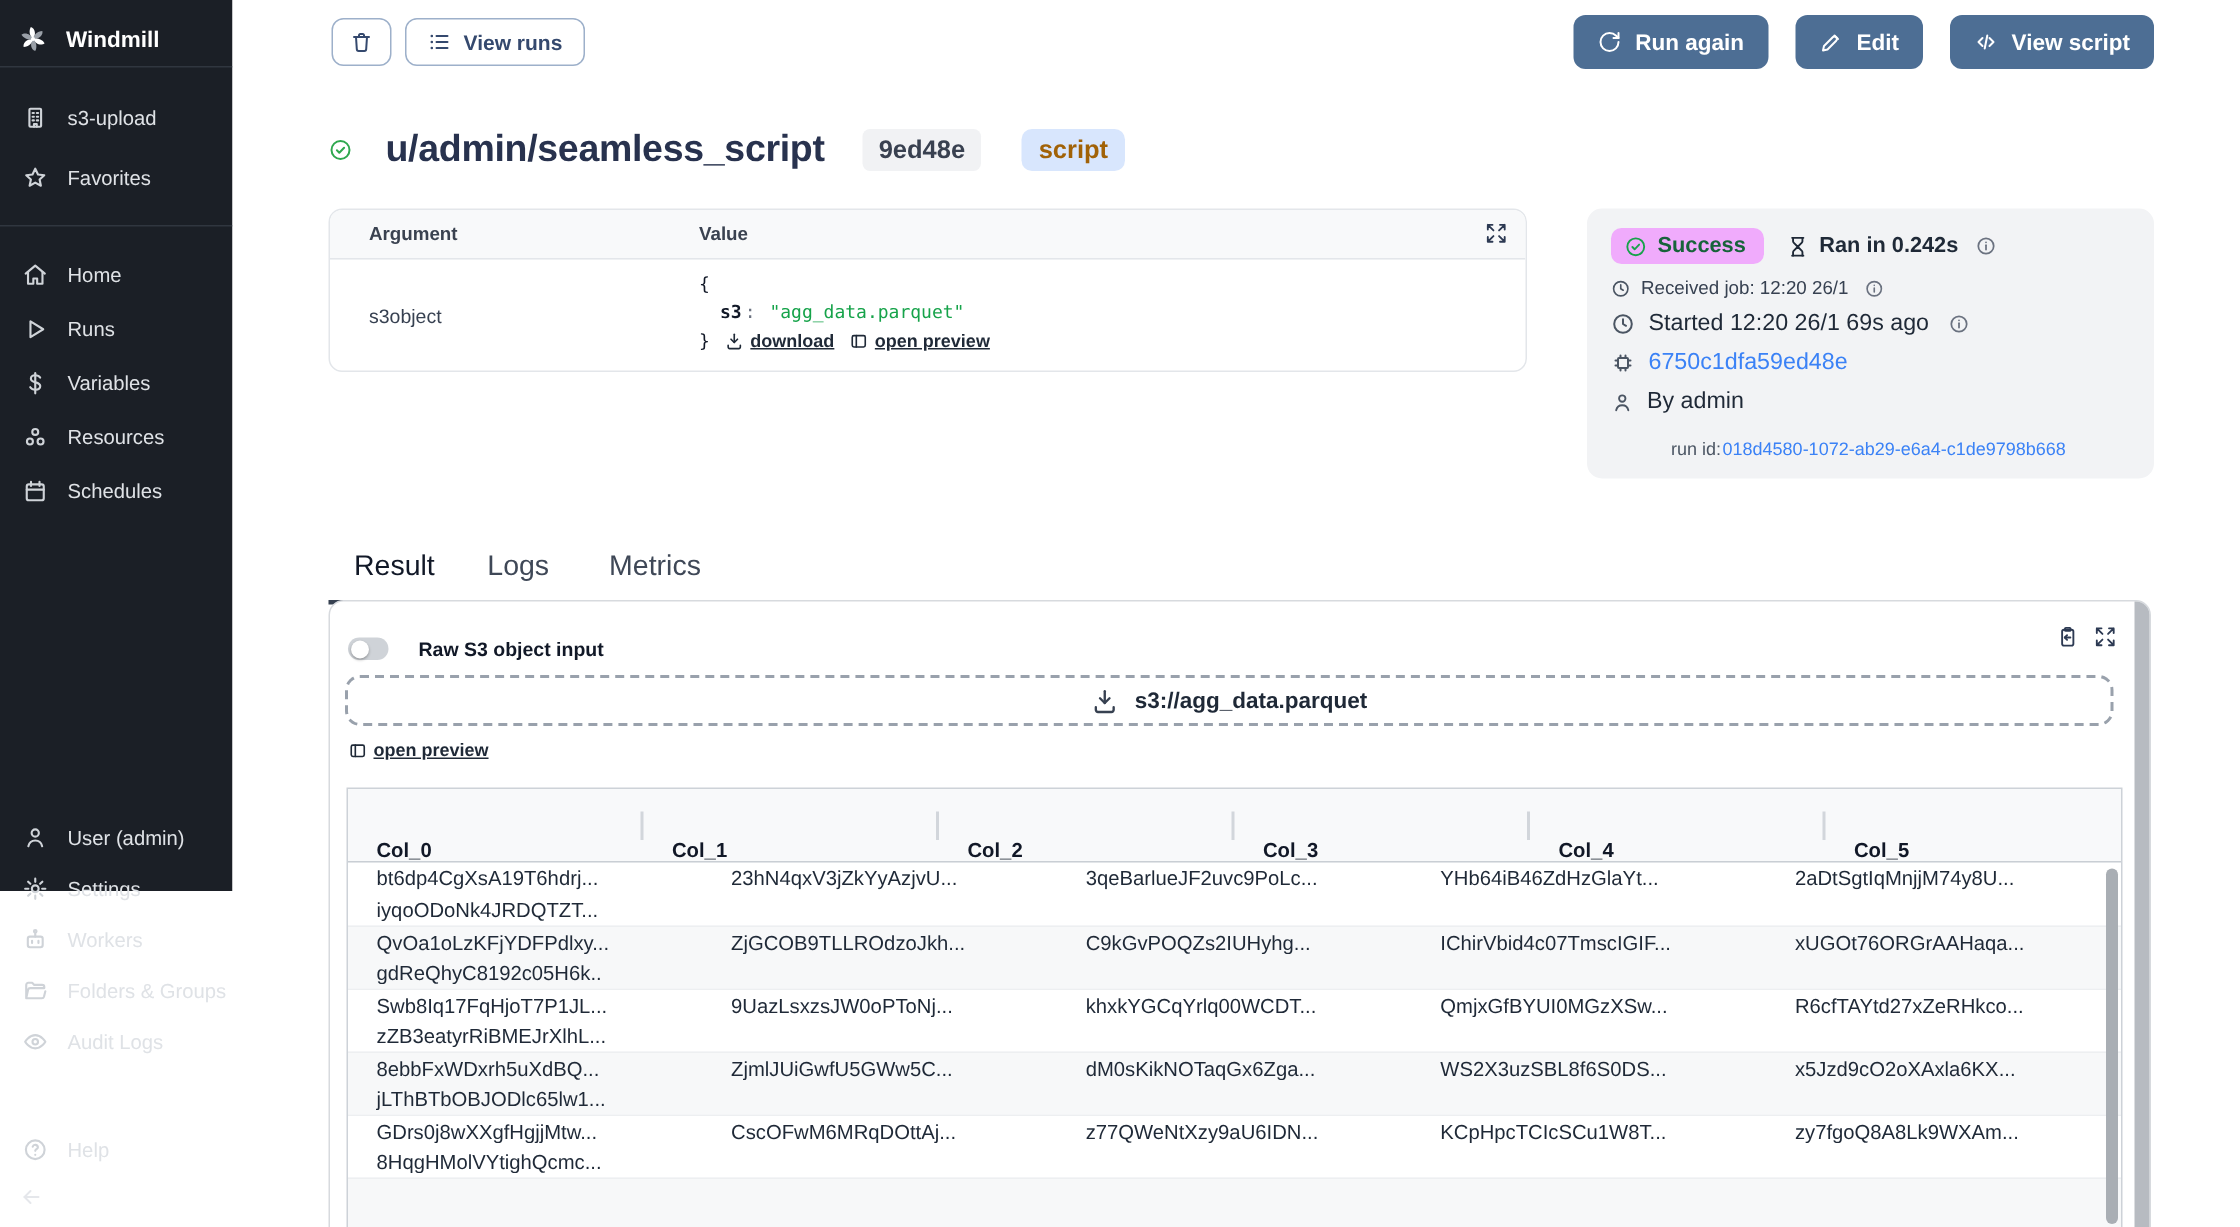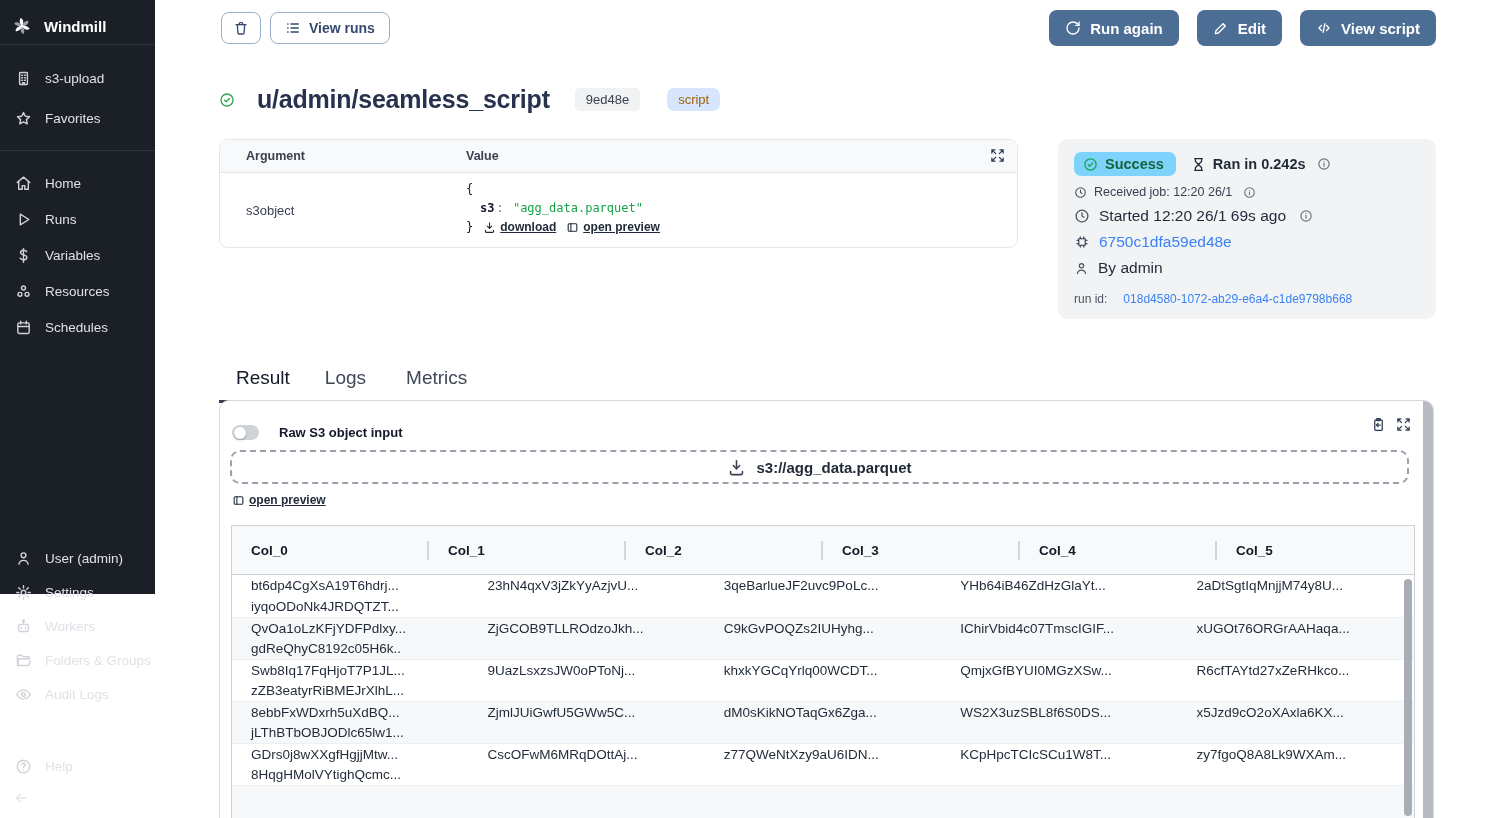--- a/index.html
+++ b/index.html
@@ -24,21 +24,21 @@
   .toolbar-right { position:absolute; top:10px; right:57px; display:flex; gap:18px; }
   .btn-outline { height:32px; display:flex; align-items:center; gap:8px; padding:0 14px; background:#fff; border:1px solid #9db0ca; border-radius:8px; color:#35496e; font-weight:700; font-size:14px; cursor:pointer; font-family:inherit; }
   .btn-outline .ic { width:16px; height:16px; }
   .btn-icon-only { width:40px; padding:0; justify-content:center; }
   .btn-primary { height:36px; display:flex; align-items:center; gap:9px; padding:0 16px; background:#4d6e94; border:none; border-radius:8px; color:#fff; font-weight:700; font-size:15px; cursor:pointer; font-family:inherit; }
   .btn-primary .ic { width:16px; height:16px; }
 
   .title-row { position:absolute; top:85px; left:64px; display:flex; align-items:center; }
   .title-row .ic { width:16px; height:16px; color:#2fa84f; margin-right:22px; }
   .page-title { font-size:25px; font-weight:800; color:#28324e; letter-spacing:-0.2px; }
-  .badge { font-size:13px; font-weight:400; padding:4px 11px; border-radius:5px; }
+  .badge { font-size:17px; font-weight:700; padding:4px 11px; border-radius:5px; }
   .badge-hash { background:#f1f2f4; color:#394150; margin-left:25px; }
   .badge-script { background:#d8e6fd; color:#a16207; margin-left:27px; border-radius:7px; }
 
   
   .args-card { position:absolute; top:139px; left:64px; width:799px; background:#fff; border:1px solid #e3e6ea; border-radius:9px; overflow:hidden; }
   .args-head { height:33px; background:#f8f9fa; border-bottom:1px solid #e3e6ea; display:flex; align-items:center; position:relative; font-size:12.5px; font-weight:600; color:#3a4250; }
   .args-head .c1 { margin-left:26px; width:220px; }
   .expand-btn { position:absolute; right:12px; top:8px; color:#2d3a53; background:none; border:none; cursor:pointer; }
   .expand-btn .ic { width:15px; height:15px; }
   .args-body { position:relative; height:74px; }
@@ -48,31 +48,31 @@
   .arg-value .colon { color:#6b7280; padding:0 2px; }
   .arg-value .str { color:#16a34a; }
   .val-line3 { display:flex; align-items:center; gap:10px; }
   .mini-link { display:inline-flex; align-items:center; gap:4px; font-family:"Liberation Sans",sans-serif; font-size:12px; font-weight:700; color:#1f2937; text-decoration:underline; cursor:pointer; }
   .mini-link .ic { width:13px; height:13px; }
 
   
   .status-panel { position:absolute; top:139px; left:903px; width:378px; min-height:174px; background:#f2f3f5; border-radius:10px; padding:13px 16px; }
   .sp-row { display:flex; align-items:center; }
   .sp-row .ic { color:#4b5563; }
-  .success-pill { display:inline-flex; align-items:center; gap:7px; background:#7dd3fc; border-radius:7px; padding:4px 12px 4px 9px; font-size:14.5px; font-weight:600; color:#17633a; }
+  .success-pill { display:inline-flex; align-items:center; gap:7px; background:#f0abfc; border-radius:7px; padding:4px 12px 4px 9px; font-size:14.5px; font-weight:600; color:#17633a; }
   .success-pill .ic { width:15px; height:15px; color:#18a24b; }
   .ran-in { display:flex; align-items:center; gap:7px; margin-left:15px; font-size:14.5px; font-weight:600; color:#1f2937; }
   .ran-in .ic { width:15px; height:15px; color:#1f2937; }
   .info-ic { width:14px !important; height:14px !important; color:#6b7280 !important; margin-left:4px; }
   .sp-small { margin-top:9px; gap:7px; font-size:12.5px; color:#374151; }
   .sp-small .ic { width:13px; height:13px; }
   .sp-med { margin-top:8px; gap:9px; font-size:15.5px; color:#1f2937; }
   .sp-med .ic { width:16px; height:16px; }
   .sp-link { color:#3b82f6; }
-  .sp-runid { margin-top:15px; font-size:12px; color:#4b5563; gap:16px; }
+  .sp-runid { margin-top:15px; font-size:12px; color:#4b5563; gap:1px;margin-left:40px; }
   .sp-runid .runid { color:#3b82f6; }
 
   
   .tabs { position:absolute; top:367px; left:64px; display:flex; }
   .tab { padding:0 5px 11px; margin-right:30px; font-size:19px; color:#3f4857; cursor:pointer; }
   .tab.active { color:#111827; border-bottom:3px solid #374151; padding-left:17px; margin-right:25px; }
 
   
   .result-panel { position:absolute; top:400px; left:64px; width:1215px; height:420px; background:#fff; border:1px solid #d7dade; border-radius:10px 10px 0 0; }
   .panel-scrollbar { position:absolute; top:0; right:0; width:10px; height:100%; background:#b7bbc1; border-top-right-radius:9px; }
@@ -81,21 +81,21 @@
   .toggle-row { position:absolute; top:24px; left:12px; display:flex; align-items:center; gap:9px; }
   .toggle { width:27px; height:15px; background:#cfd3d8; border-radius:999px; position:relative; cursor:pointer; }
   .toggle::after { content:""; position:absolute; left:1.5px; top:1.5px; width:12px; height:12px; background:#fff; border-radius:50%; box-shadow:0 1px 2px rgba(0,0,0,.3); }
   .toggle-label { font-size:13px; font-weight:600; color:#111827;padding-left:11px; }
   .s3-drop { position:absolute; top:49px; left:10px; right:24px; height:34px; border:2px dashed #99a1ac; border-radius:10px; display:flex; align-items:center; justify-content:center; gap:10px; font-size:15px; font-weight:600; color:#1f2937; cursor:pointer; }
   .s3-drop .ic { width:19px; height:19px; color:#374151; }
   .preview-link { position:absolute; top:92px; left:12px; }
 
   .data-table { position:absolute; top:124px; left:11px; right:18px; bottom:-1px; border:1px solid #cdd2d8; overflow:hidden; background:#fff; }
   .dt-head { display:grid; grid-template-columns:repeat(6,1fr); height:49px; background:#f8f9fa; border-bottom:1px solid #c9ced4; }
-  .th { position:relative; height:100%; display:flex; align-items:center; padding-left:19px; font-size:13.5px; font-weight:700; color:#111827; }
+  .th { position:relative; height:100%; display:flex; align-items:flex-end; padding-left:19px; font-size:13.5px; font-weight:700; color:#111827; }
   .th .rz { position:absolute; right:0; top:15px; width:2px; height:19px; background:#d2d6db; cursor:col-resize; }
   .dt-row { display:grid; grid-template-columns:repeat(5,1fr); height:42px; align-items:center; border-top:1px solid #edeff1; }
   .dt-row:nth-child(2) { border-top:none; }
   .dt-row.alt { background:#f7f8f9; }
   .td { padding-left:19px; padding-right:8px; font-size:13.5px; color:#1f2937; white-space:nowrap; overflow:hidden; }
   .dt-row.filler { height:60px; background:#f7f8f9; }
   .dt-scroll { position:absolute; right:2px; top:53px; bottom:3px; width:8px; border-radius:4px; background:#a9aeb4; cursor:pointer; }
 </style>
 </head>
 <body>

